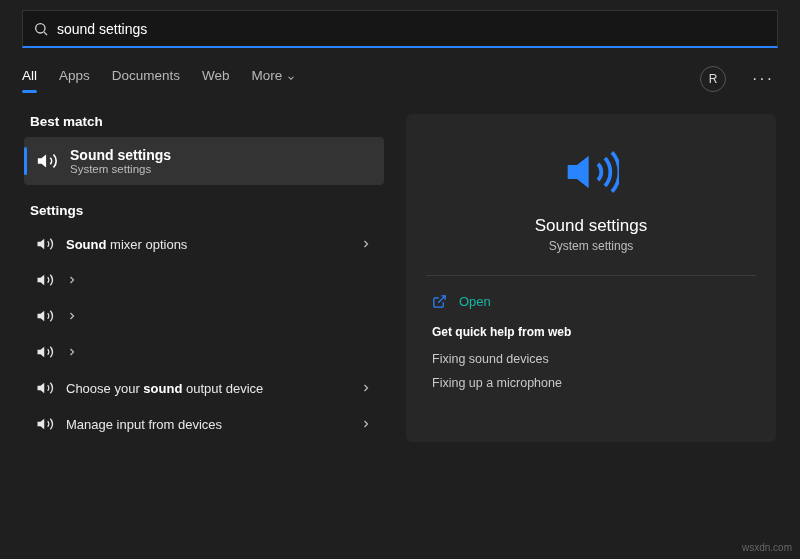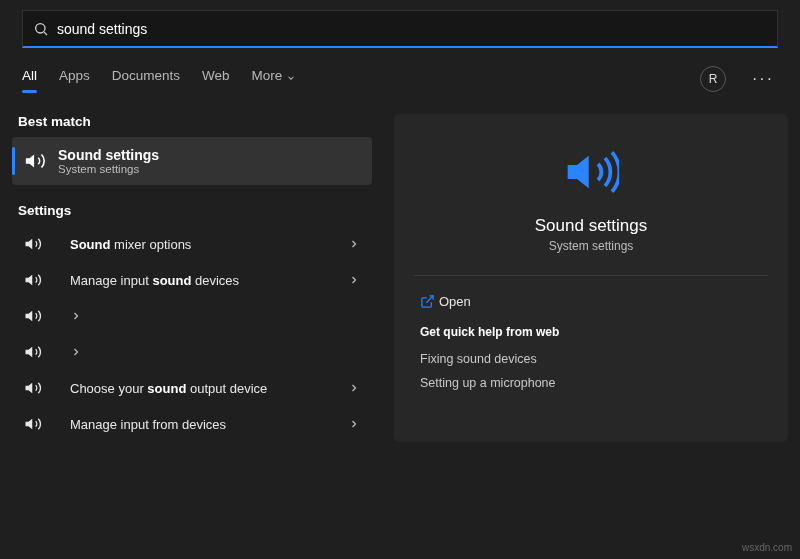--- a/index.html
+++ b/index.html
@@ -51,49 +51,49 @@
     border-radius: 2px;
   }
   .tab-more { display: flex; align-items: flex-end; gap: 4px; }
   .spacer { flex: 1; }
   .user-badge {
     width: 26px; height: 26px; border-radius: 50%;
     border: 1px solid #555; display: flex; align-items: center; justify-content: center;
     font-size: 12px; color: #ddd; cursor: pointer;
   }
   .more-dots { color: #ddd; font-size: 16px; letter-spacing: 2px; cursor: pointer; padding: 4px; }
-  .body-row { display: flex; padding: 0 12px; margin-top: 22px; gap: 22px; }
+  .body-row { display: flex; padding: 0 24px; margin-top: 22px; gap: 22px; }
   .left-col { width: 360px; }
   .right-col { flex: 1; background: #272727; border-radius: 6px; padding: 24px 26px; }
   .section-head { font-size: 13.5px; font-weight: 600; margin: 0 0 8px 6px; color: #fff; }
   .best-item {
     display: flex; align-items: center; gap: 12px;
     background: #333333; border-radius: 4px;
     padding: 10px 12px; margin-bottom: 18px;
     position: relative; cursor: pointer;
   }
   .best-item::before {
     content: ""; position: absolute; left: 0; top: 10px; bottom: 10px;
     width: 3px; background: #2a83ff; border-radius: 2px;
   }
   .best-title { font-size: 14px; font-weight: 600; }
   .best-sub { font-size: 11.5px; color: #bdbdbd; }
   .setting-item {
-    display: flex; align-items: center; gap: 28px;
+    display: flex; align-items: center; gap: 12px;
     padding: 9px 12px; font-size: 13px; color: #e8e8e8;
     cursor: pointer; border-radius: 4px;
   }
   .setting-item .label { flex: 1; }
   .setting-item b { font-weight: 700; color: #fff; }
   .chev { color: #bbb; }
   .preview-icon { display: flex; justify-content: center; margin: 6px 0 16px; }
   .preview-title { text-align: center; font-size: 17px; font-weight: 400; }
   .preview-sub { text-align: center; font-size: 12px; color: #bdbdbd; margin-top: 3px; margin-bottom: 22px; }
   .divider { height: 1px; background: #3b3b3b; margin: 0 -6px 14px; }
-  .open-row { display: flex; align-items: center; gap: 4px; font-size: 13px; color: #e5e5e5; cursor: pointer; padding: 4px 0 16px; }
+  .open-row { display: flex; align-items: center; gap: 12px; font-size: 13px; color: #14b8a6; cursor: pointer; padding: 4px 0 16px; }
   .panel-head { font-size: 12px; font-weight: 600; margin-bottom: 8px; }
   .web-link { font-size: 12.5px; color: #c8c8c8; padding: 5px 0; cursor: pointer; }
   .watermark { position: absolute; right: 8px; bottom: 6px; font-size: 10px; color: #666; }
 </style>
 </head>
 <body>
 
 <div class="search-bar">
   <svg width="16" height="16" viewBox="0 0 24 24" fill="none" stroke="#cfcfcf" stroke-width="2">
       <circle cx="11" cy="11" r="7"></circle>
@@ -146,21 +146,20 @@
           <svg class="chev" width="12" height="12" viewBox="0 0 24 24" fill="none" stroke="#bbb" stroke-width="2.5">
             <polyline points="9 18 15 12 9 6"></polyline>
           </svg>
         </div>
         <div class="setting-item">
           <svg width="18" height="18" viewBox="0 0 24 24" fill="none" stroke="#e8e8e8" stroke-width="1.8">
             <polygon points="11 5 6 9 2 9 2 15 6 15 11 19 11 5" fill="#e8e8e8" stroke="none"></polygon>
             <path d="M15.54 8.46a5 5 0 0 1 0 7.07"></path>
             <path d="M19.07 4.93a10 10 0 0 1 0 14.14"></path>
           </svg>
-          <span class="label">Manage input <b>sound</b> devices</span>
           <svg class="chev" width="12" height="12" viewBox="0 0 24 24" fill="none" stroke="#bbb" stroke-width="2.5">
             <polyline points="9 18 15 12 9 6"></polyline>
           </svg>
         </div>
         <div class="setting-item">
           <svg width="18" height="18" viewBox="0 0 24 24" fill="none" stroke="#e8e8e8" stroke-width="1.8">
             <polygon points="11 5 6 9 2 9 2 15 6 15 11 19 11 5" fill="#e8e8e8" stroke="none"></polygon>
             <path d="M15.54 8.46a5 5 0 0 1 0 7.07"></path>
             <path d="M19.07 4.93a10 10 0 0 1 0 14.14"></path>
           </svg>
@@ -218,17 +217,17 @@
     <div class="open-row">
       <svg width="15" height="15" viewBox="0 0 24 24" fill="none" stroke="#2a83ff" stroke-width="2">
           <path d="M18 13v6a2 2 0 0 1-2 2H5a2 2 0 0 1-2-2V8a2 2 0 0 1 2-2h6"></path>
           <polyline points="15 3 21 3 21 9"></polyline>
           <line x1="10" y1="14" x2="21" y2="3"></line>
         </svg>
       <span>Open</span>
     </div>
     <div class="panel-head">Get quick help from web</div>
     <div class="web-link">Fixing sound devices</div>
-    <div class="web-link">Setting up a microphone</div>
+    <div class="web-link">Fixing up a microphone</div>
   </div>
 </div>
 
 <div class="watermark">wsxdn.com</div>
 
 </body></html>

